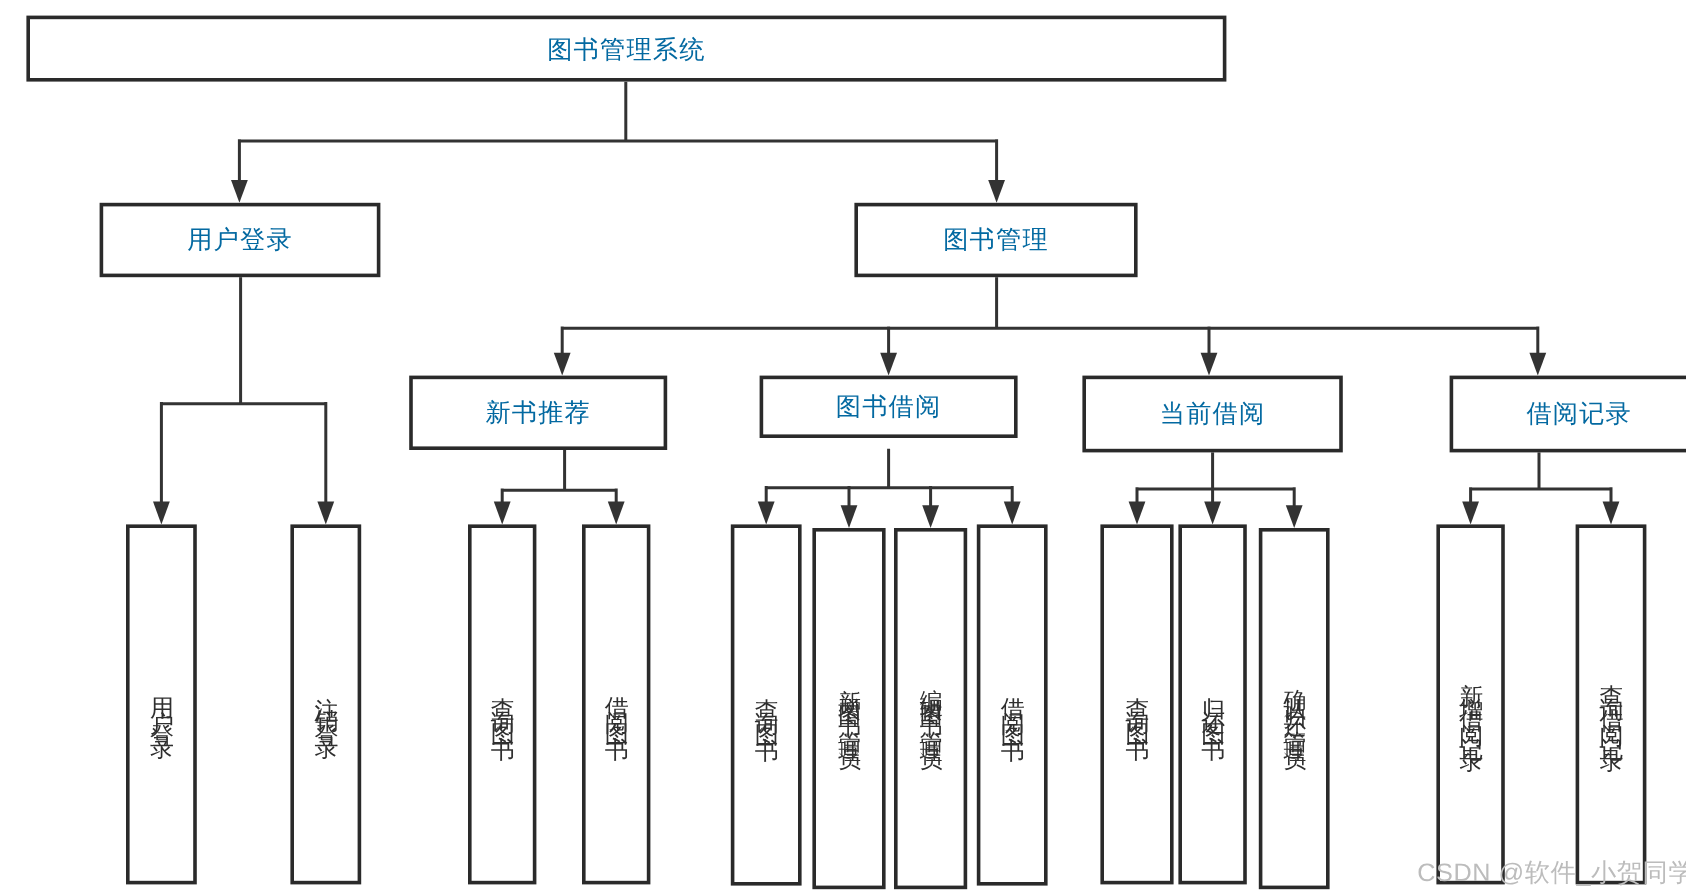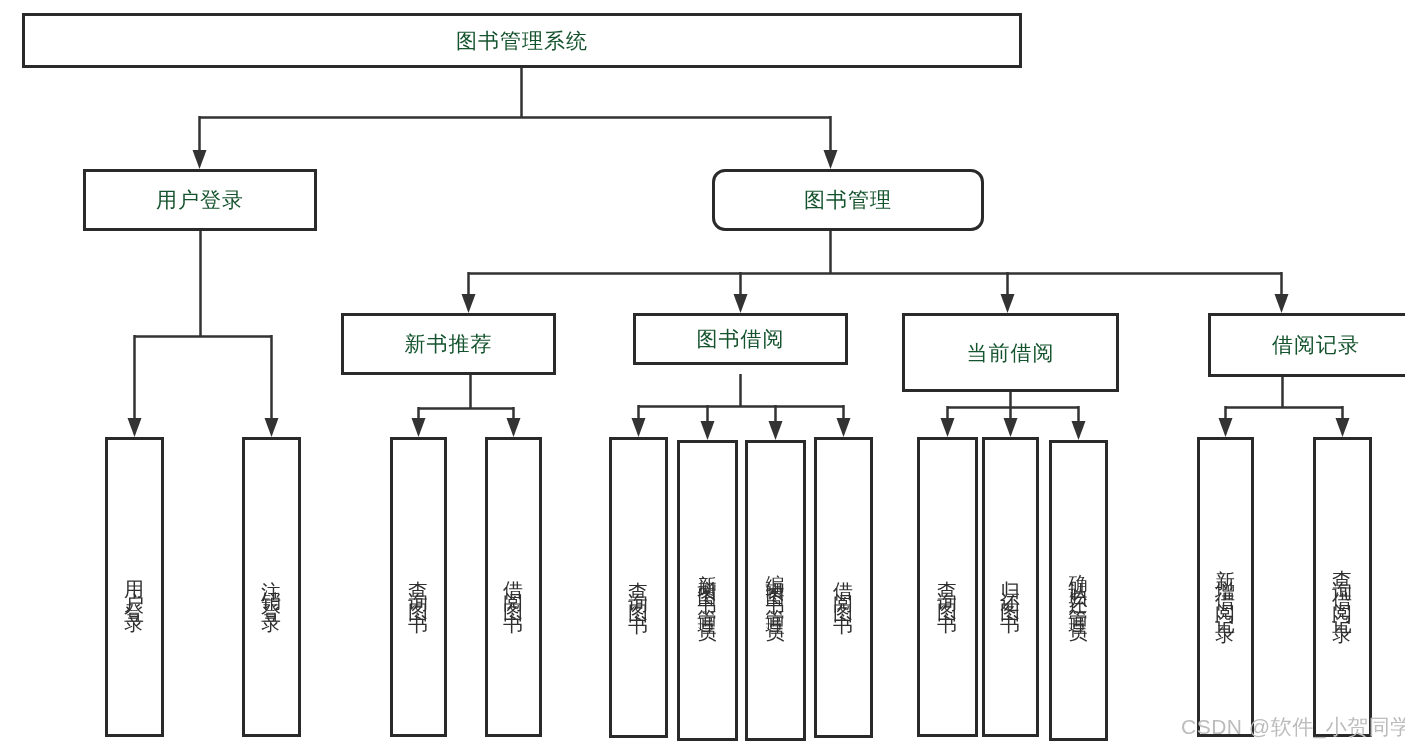--- a/index.html
+++ b/index.html
@@ -25,21 +25,21 @@
     position: absolute;
     box-sizing: border-box;
     border: 3px solid #2a2a2a;
     background: #ffffff;
     display: flex;
     align-items: center;
     justify-content: center;
   }
   .hbox span {
     font-size: 21px;
-    color: #14532d;
+    color: #0369a1;
     letter-spacing: 1px;
     white-space: nowrap;
   }
   .vbox span {
     writing-mode: vertical-rl;
     font-size: 20px;
     color: #2f2f2f;
     letter-spacing: 11px;
     line-height: 1;
     white-space: nowrap;
@@ -103,31 +103,31 @@
     </g>
   </svg>
 
   <div class="hbox" style="left:22px; top:13px; width:1000px; height:55px;">
     <span>图书管理系统</span>
   </div>
 
   <div class="hbox" style="left:83px; top:169px; width:234px; height:62px;">
     <span>用户登录</span>
   </div>
-  <div class="hbox" style="left:712px; top:169px; width:272px; height:62px;border-radius:13px;">
+  <div class="hbox" style="left:712px; top:169px; width:236px; height:62px;">
     <span>图书管理</span>
   </div>
 
   <div class="hbox" style="left:341px; top:313px; width:215px; height:62px;">
     <span>新书推荐</span>
   </div>
   <div class="hbox" style="left:633px; top:313px; width:215px; height:52px;">
     <span>图书借阅</span>
   </div>
-  <div class="hbox" style="left:902px; top:313px; width:217px; height:79px;">
+  <div class="hbox" style="left:902px; top:313px; width:217px; height:64px;">
     <span>当前借阅</span>
   </div>
   <div class="hbox" style="left:1174px; top:313px; width:216px; height:64px;margin-left:34px;">
     <span>借阅记录</span>
   </div>
 
   <div class="vbox" style="left:105px; top:437px; width:59px; height:300px;">
     <span>用户登录</span>
   </div>
   <div class="vbox" style="left:242px; top:437px; width:59px; height:300px;">

